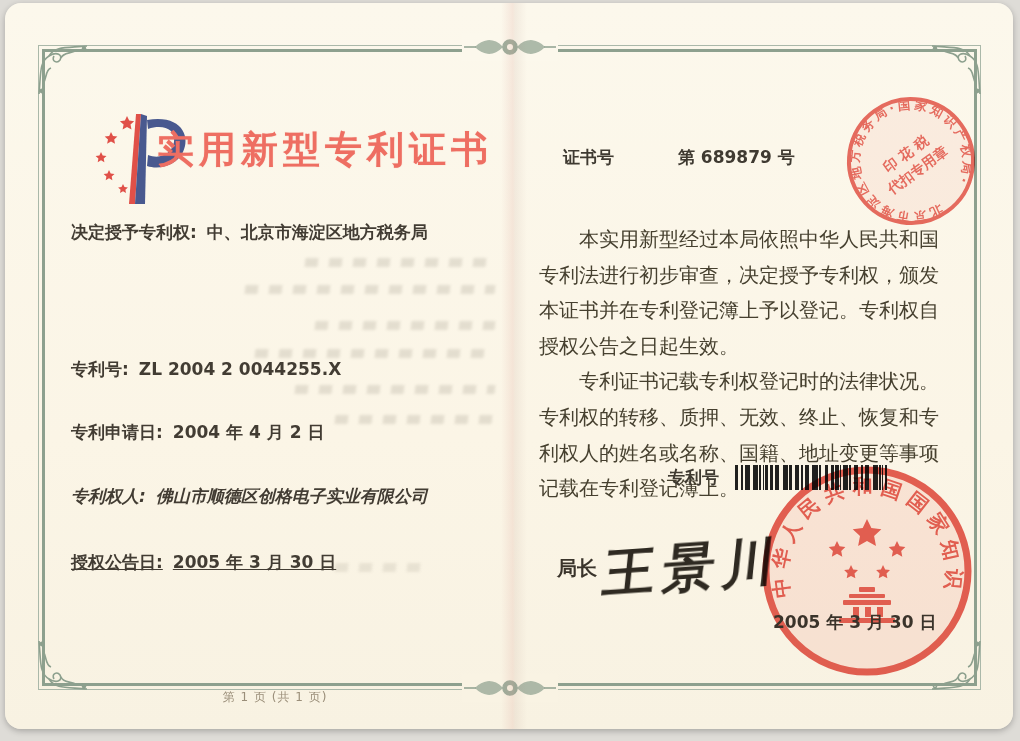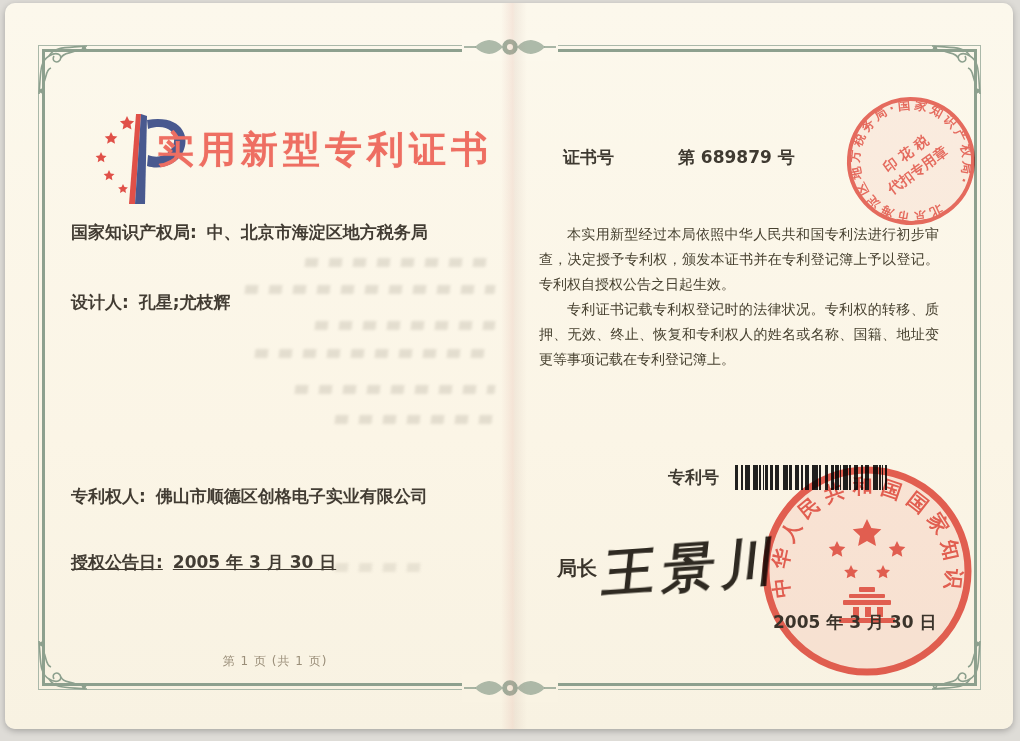--- a/index.html
+++ b/index.html
@@ -1,20 +1,20 @@
 <!DOCTYPE html>
 <html><head>
 <meta charset="utf-8">
 <style>
   html,body{margin:0;padding:0;background:#e9e7e2;}
   .canvas{position:relative;width:1020px;height:741px;overflow:hidden;
           font-family:"DejaVu Sans","Liberation Sans",sans-serif;background:#dedcd7;}
   .paper{position:absolute;left:5px;top:3px;right:7px;bottom:12px;
          background:linear-gradient(180deg,#fcf8ec 0%,#fbf5e6 60%,#f8f2e2 100%);
-         border-radius:10px;box-shadow:0 2px 6px rgba(0,0,0,.25);}
+         border-radius:16px;box-shadow:0 2px 6px rgba(0,0,0,.25);}
   .fold{position:absolute;top:0;bottom:0;left:496px;width:26px;
         background:linear-gradient(90deg,rgba(210,150,140,0) 0%,rgba(214,150,140,.18) 45%,rgba(160,120,110,.10) 55%,rgba(210,150,140,0) 100%);}
   
   .frame{position:absolute;left:33px;top:42px;width:941px;height:643px;border:1px solid #aab8a9;}
   .frame-inner{position:absolute;inset:3px;border:3px solid #8da08e;}
   .corner{position:absolute;width:58px;height:58px;color:#8da08e;}
   .corner svg{width:100%;height:100%;}
   .corner.tl{left:-6px;top:-6px;}
   .corner.tr{right:-6px;top:-6px;transform:scaleX(-1);}
   .corner.bl{left:-6px;bottom:-6px;transform:scaleY(-1);}
@@ -22,29 +22,29 @@
   .medallion{position:absolute;left:50%;transform:translateX(-50%);width:96px;height:28px;color:#8da08e;}
   .medallion.top{top:-13px;background:#fcf8ec;}
   .medallion.bottom{bottom:-13px;background:#f9f3e3;}
   
   .logo{position:absolute;left:84px;top:103px;width:106px;height:106px;}
   .cert-title{position:absolute;left:152px;top:122px;font-size:37px;font-weight:bold;
               letter-spacing:5px;color:#ee6e62;white-space:nowrap;
               text-shadow:0 0 1px rgba(238,110,98,.4);}
   .field{position:absolute;left:66px;font-size:17px;font-weight:600;color:#423c33;white-space:nowrap;}
   .field .lab{margin-right:10px;}
-  .f0{top:218px;} .f1{top:288px;} .f2{top:355px;} .f3{top:418px;} .f4{top:482px;} .f5{top:548px;text-decoration:underline;}
-  .page-footer{position:absolute;left:185px;top:650px;width:170px;text-align:center;
+  .f0{top:218px;} .f1{top:288px;} .f2{top:355px;} .f3{top:418px;} .f4{top:482px;font-style:italic;} .f5{top:548px;text-decoration:underline;}
+  .page-footer{position:absolute;left:185px;top:686px;width:170px;text-align:center;
                font-size:12px;color:#9a8e79;letter-spacing:1px;}
   .ghost{position:absolute;height:9px;opacity:.16;filter:blur(1.6px);transform:skewX(-6deg);
          background:repeating-linear-gradient(90deg,#6d6555 0 13px,transparent 13px 24px);}
   
   .cert-no{position:absolute;left:558px;top:143px;font-size:17px;font-weight:600;color:#3f3a31;}
   .cert-no .num{margin-left:58px;}
-  .body-text{position:absolute;left:534px;top:219px;width:400px;font-size:14px;line-height:1.78;
+  .body-text{position:absolute;left:534px;top:219px;width:400px;font-size:20px;line-height:1.78;
              color:#46402f;text-align:justify;font-weight:500;}
   .body-text p{margin:0;text-indent:2em;}
   .patent-no-row{position:absolute;left:663px;top:462px;display:flex;align-items:center;}
   .patent-no-row .lab{font-size:17px;font-weight:600;color:#3f3a31;margin-right:16px;}
   .barcode{width:152px;height:25px;
     background-image:repeating-linear-gradient(90deg,#20201e 0 2px,transparent 2px 6px),
                      repeating-linear-gradient(90deg,#20201e 0 3px,transparent 3px 10px),
                      repeating-linear-gradient(90deg,#20201e 0 1px,transparent 1px 7px);}
   .director{position:absolute;left:552px;top:552px;font-size:20px;font-weight:600;color:#3a342b;text-align:right;}
   .signature{position:absolute;left:598px;top:530px;font-size:52px;font-weight:bold;color:#2f2a22;
@@ -134,24 +134,27 @@
         </g>
         <g fill="#49598f">
           <polygon points="52,8 58,10 56,98 46,98"></polygon>
           <path d="M58 14 C92 8 102 30 94 46 C87 60 70 64 58 60 L59 49 C72 54 83 47 85 36 C87 23 74 18 59 23 Z"></path>
         </g>
       </svg>
     </div>
     <div class="cert-title">实用新型专利证书</div>
 
     <div class="field f0">
-      <span class="lab">国家知识产权局:</span><span>中、北京市海淀区地方税务局</span>
-    </div>
-    <div class="field f1">
-      <span class="lab">设计人:</span><span>孔星;尤枝辉</span>
+      <span class="lab">决定授予专利权:</span><span>中、北京市海淀区地方税务局</span>
+    </div>
+    <div class="field f2">
+      <span class="lab">专利号:</span><span>ZL 2004 2 0044255.X</span>
+    </div>
+    <div class="field f3">
+      <span class="lab">专利申请日:</span><span>2004 年 4 月 2 日</span>
     </div>
     <div class="field f4">
       <span class="lab">专利权人:</span><span>佛山市顺德区创格电子实业有限公司</span>
     </div>
     <div class="field f5">
       <span class="lab">授权公告日:</span><span>2005 年 3 月 30 日</span>
     </div>
 
     <div class="page-footer">第 1 页 (共 1 页)</div>
 

